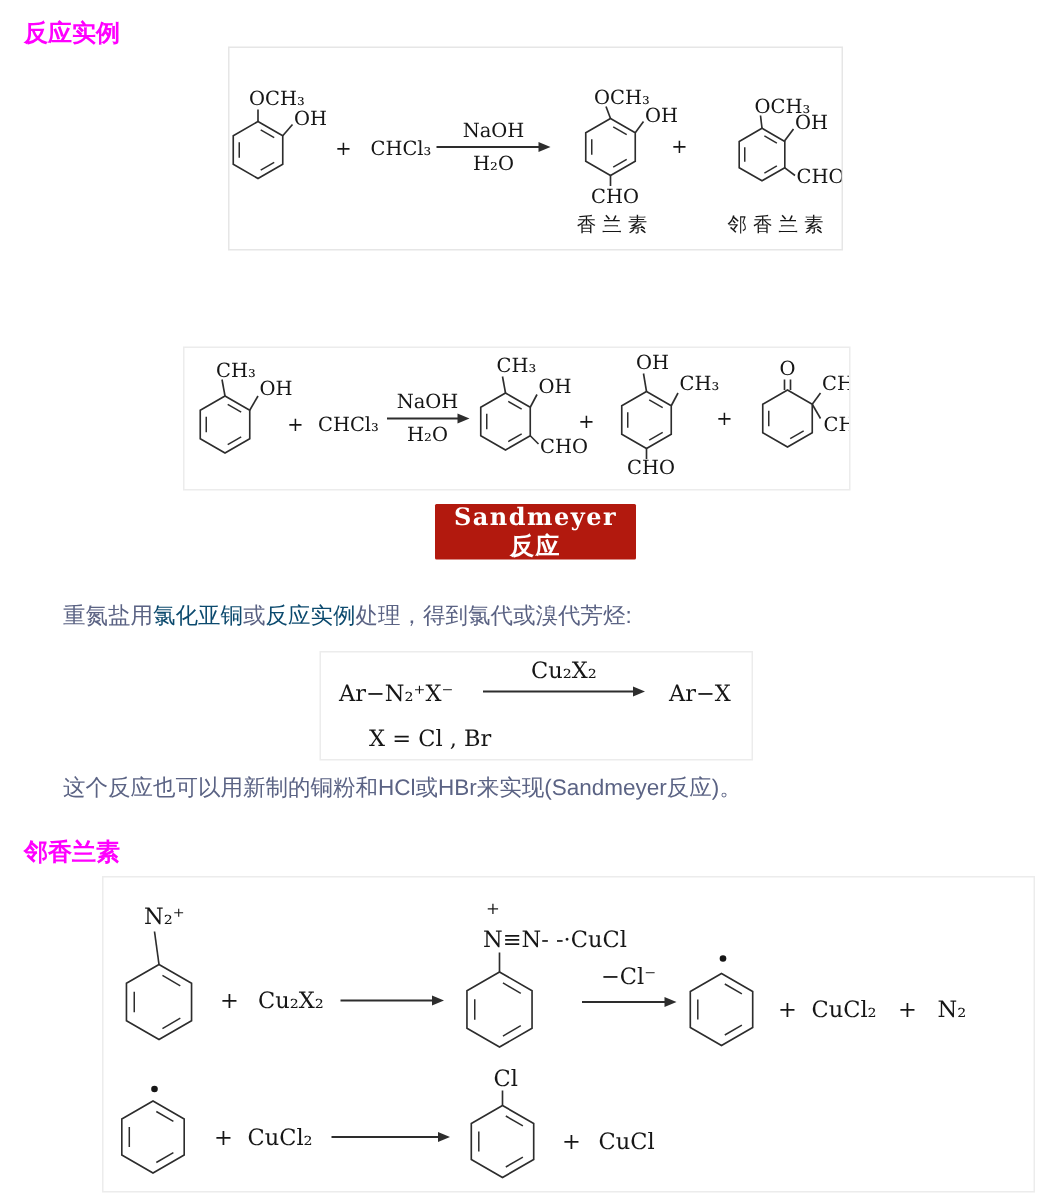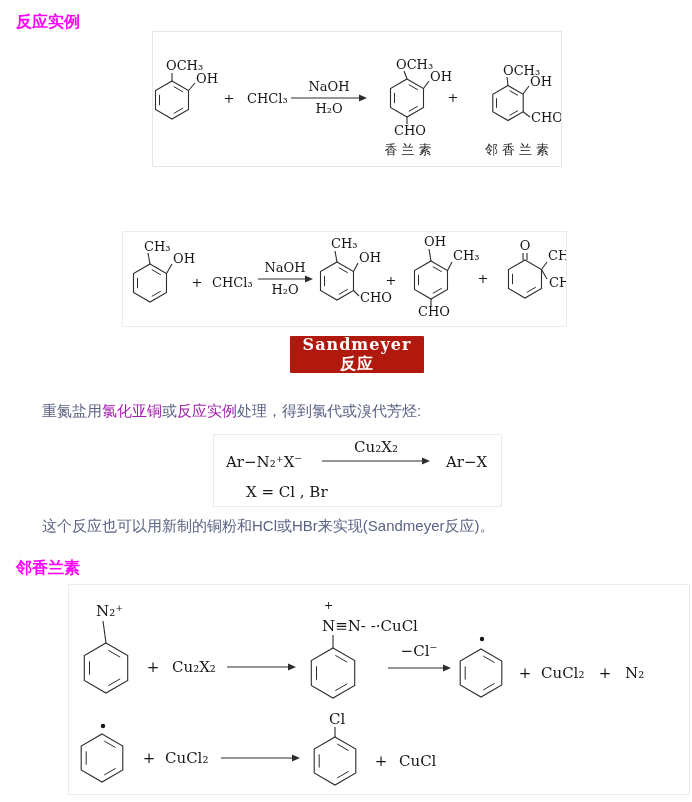--- a/index.html
+++ b/index.html
@@ -2,21 +2,21 @@
 <html><head>
 <meta charset="utf-8">
 <style>
   html,body{margin:0;padding:0;background:#ffffff;}
   .page{position:relative;width:692px;height:802px;background:#ffffff;overflow:hidden;
         font-family:"Liberation Sans",sans-serif;}
   .heading{position:absolute;left:12px;margin:4px;font-size:16px;font-weight:bold;color:#ff00ff;
            font-family:"Liberation Sans",sans-serif;}
   .body-p{position:absolute;left:12px;width:672px;margin:0;font-size:15px;line-height:23px;
           color:#5b6384;text-indent:2em;}
-  .red{color:#a21caf;}
+  .red{color:#0c4a6e;}
   .figbox{position:absolute;background:#ffffff;border:1px solid #e6e6e6;}
   .figplain{position:absolute;background:#ffffff;border:1px solid #ececec;}
   .btn{position:absolute;left:290px;top:336px;width:134px;height:37px;background:#b2190e;
        border:none;border-radius:1px;color:#ffffff;font-size:16px;font-weight:bold;
        font-family:"DejaVu Serif","Liberation Serif",serif;cursor:pointer;
        display:flex;align-items:center;justify-content:center;letter-spacing:1px;}
   svg text{fill:#161616;font-family:"DejaVu Serif","Liberation Serif",serif;font-size:13px;}
   svg text.lg{font-size:15px;}
   svg text.sm{font-size:11px;}
   svg text.cjk{font-size:13px;letter-spacing:4px;font-family:"Liberation Sans",sans-serif;}

